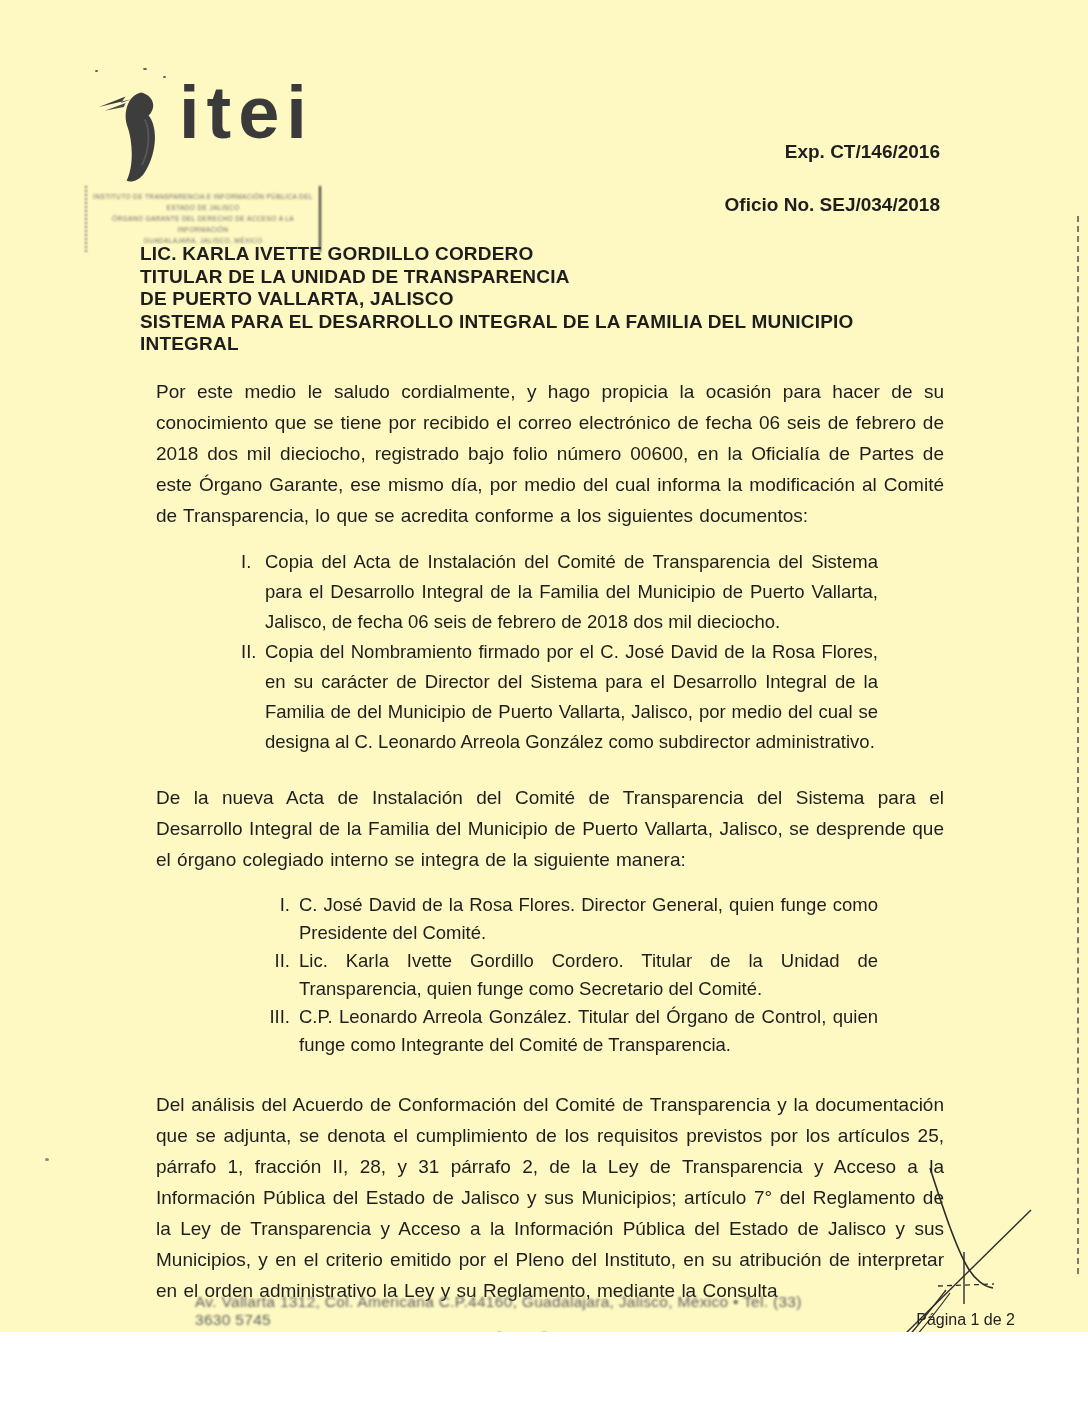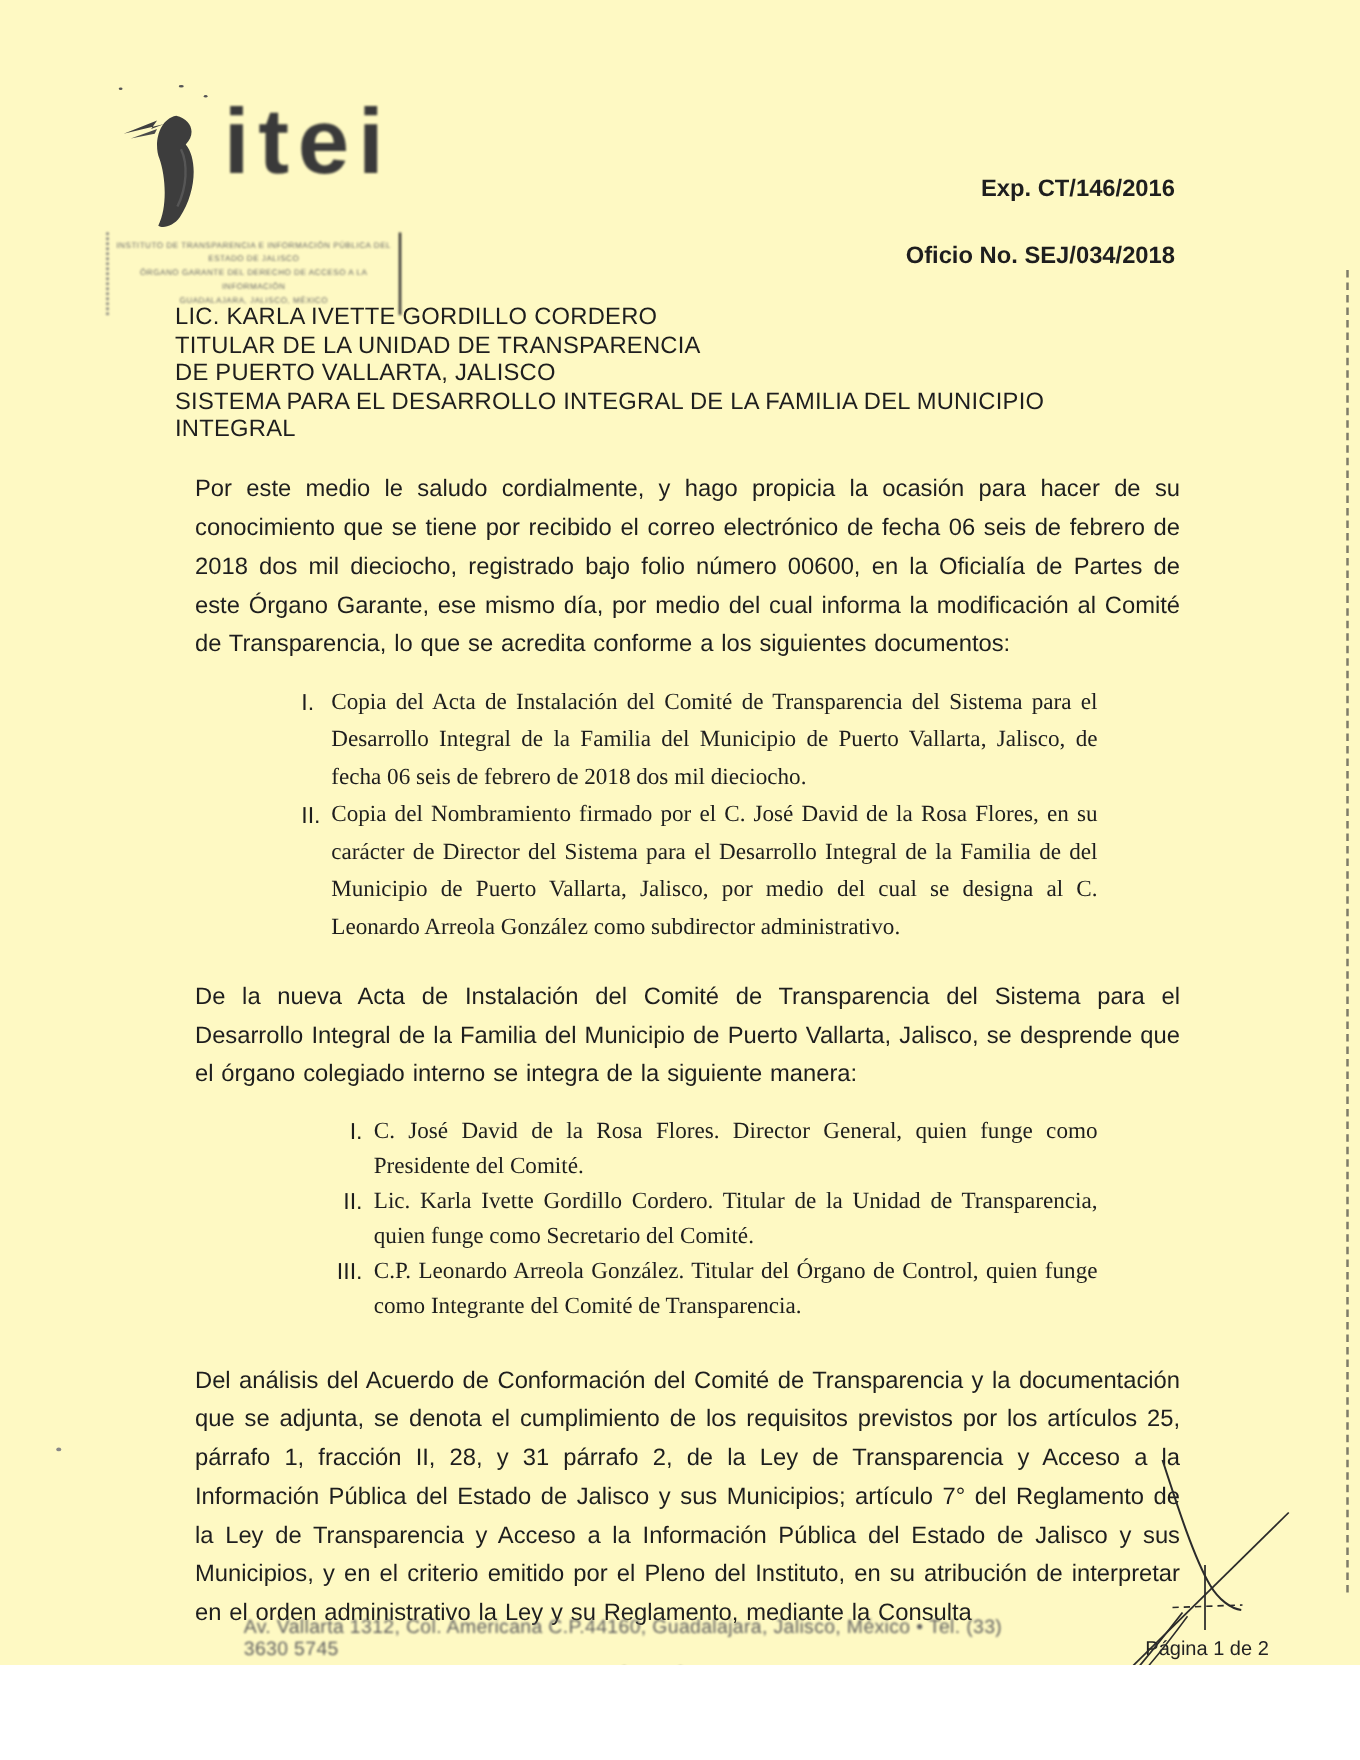--- a/index.html
+++ b/index.html
@@ -28,31 +28,31 @@
     font-size:6.5px;line-height:11px;letter-spacing:0.4px;
     filter:blur(0.9px);
   }
   .ref-block{
     position:absolute;right:148px;top:112px;
     text-align:right;font-size:19px;line-height:26px;
   }
   .ref-bold{font-weight:bold;margin-top:27px;}
   
   .content{position:absolute;left:140px;top:243px;width:820px;}
-  .addressee{font-size:19px;line-height:22.5px;font-weight:normal;letter-spacing:0.2px;}
+  .addressee{font-size:19px;line-height:22.5px;font-weight:bold;letter-spacing:0.2px;}
   .para{font-size:19px;line-height:31px;text-align:justify;margin:16px;word-spacing:1px;}
   .p1{margin-top:20px;}
   .p2{margin-top:25px;}
   .p3{margin-top:30px;}
   .doc-list{margin:4px 82px 0 101px;font-size:18.5px;line-height:30px;}
   .mem-list{margin:13px 82px 0 116px;font-size:18.5px;line-height:28px;}
   .li{display:flex;}
   .doc-list .num{flex:0 0 24px;text-align:left;}
   .mem-list .num{flex:0 0 34px;text-align:right;padding-right:9px;}
-  .li .txt{flex:1;text-align:justify;font-family:Liberation Serif, serif;}
+  .li .txt{flex:1;text-align:justify;}
   
   .footer-address{
     position:absolute;left:195px;top:1293px;width:632px;
     font-size:15.5px;color:#5f5f5f;
     letter-spacing:0.3px;filter:blur(0.8px);
   }
   .page-indicator{position:absolute;right:73px;top:1311px;font-size:16px;color:#222;}
   .website{
     position:absolute;left:0;right:0;top:1326px;text-align:center;
     font-family:Liberation Serif, serif;

